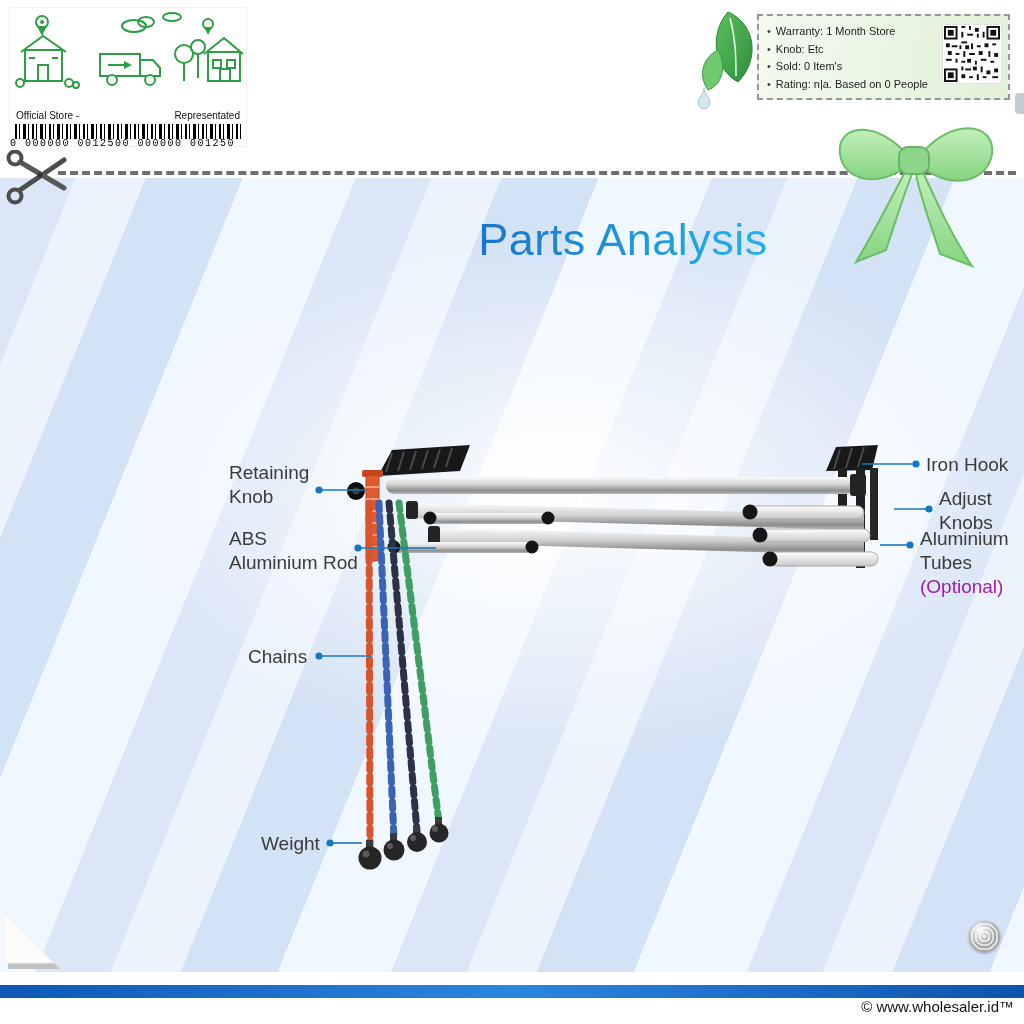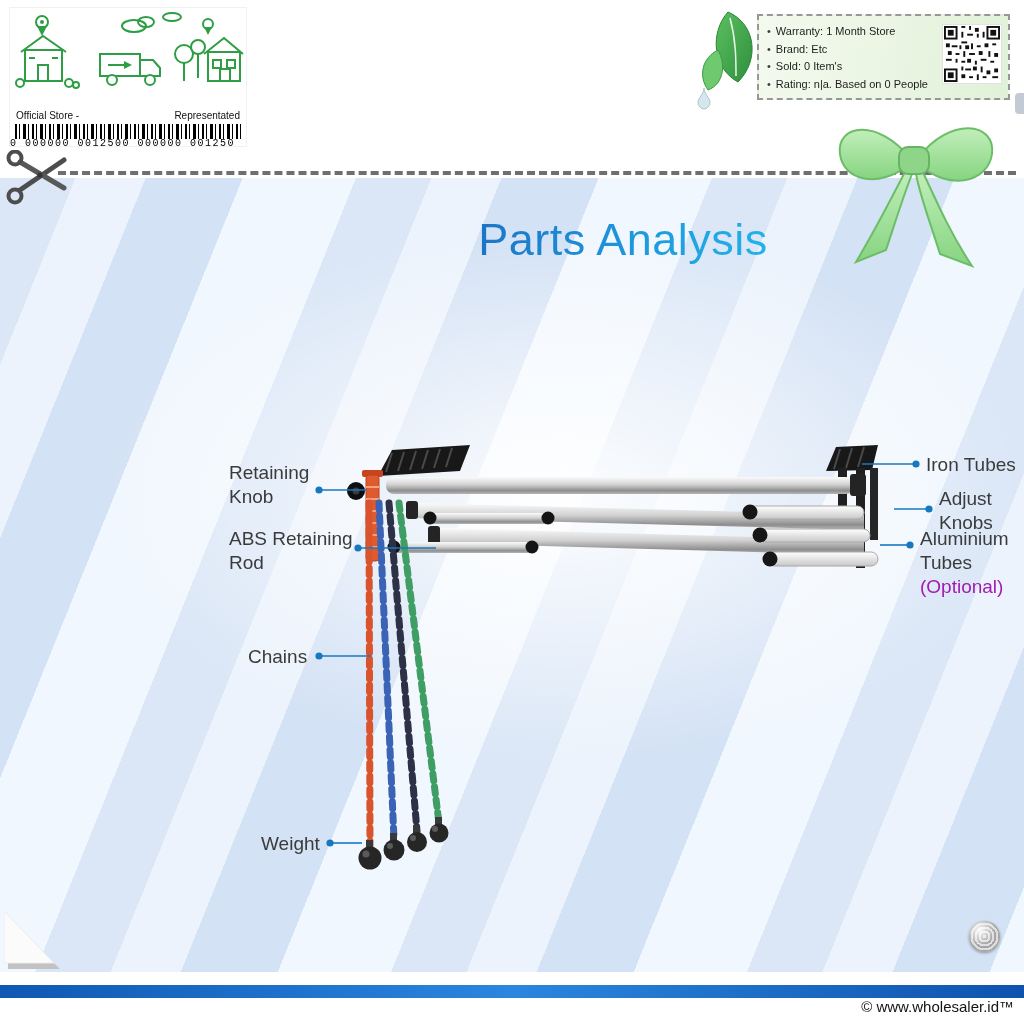--- a/index.html
+++ b/index.html
@@ -163,21 +163,21 @@
     </defs>
     <path d="M40,4 C68,16 72,52 50,74 C24,60 22,24 40,4 Z" fill="url(#leafg)" stroke="#2a8438"></path>
     <path d="M42,10 C48,32 48,52 48,68" stroke="#e8f5e9" stroke-width="1.5" fill="none"></path>
     <path d="M30,42 C14,50 10,68 20,82 C36,76 38,56 30,42 Z" fill="#6ec96f" stroke="#3b9a47"></path>
     <path d="M16,80 C16,86 10,90 10,94 a6,7 0 0 0 12,0 C22,90 16,86 16,80 Z" fill="#d3e7ed" stroke="#a9c7d1"></path>
   </svg>
 </div>
 
 <div class="info-box">
   <div class="info-line"><span class="bullet">•</span><span>Warranty: 1 Month Store</span></div>
-  <div class="info-line"><span class="bullet">•</span><span>Brand: Etc</span></div>
+  <div class="info-line"><span class="bullet">•</span><span>Knob: Etc</span></div>
   <div class="info-line"><span class="bullet">•</span><span>Sold: 0 Item's</span></div>
   <div class="info-line"><span class="bullet">•</span><span>Rating: n|a. Based on 0 People</span></div>
   <div class="qr">
     <svg viewBox="0 0 29 29" width="56" height="56" style="display:block;margin:1px">
       <g fill="#111">
         <rect x="0" y="0" width="7" height="7"></rect>
           <rect x="22" y="0" width="7" height="7"></rect>
           <rect x="0" y="22" width="7" height="7"></rect>
         <rect x="1" y="1" width="5" height="5" fill="#fff"></rect>
           <rect x="23" y="1" width="5" height="5" fill="#fff"></rect>
@@ -348,24 +348,24 @@
     <line x1="862" y1="464" x2="915" y2="464"></line>
       <circle cx="916" cy="464" r="3.6" stroke="none"></circle>
     <line x1="894" y1="509" x2="928" y2="509"></line>
       <circle cx="929" cy="509" r="3.6" stroke="none"></circle>
     <line x1="880" y1="545" x2="909" y2="545"></line>
       <circle cx="910" cy="545" r="3.6" stroke="none"></circle>
   </g>
 </svg>
 
 <div class="lbl" style="left:229px;top:461px;width:90px">Retaining Knob</div>
-<div class="lbl" style="left:229px;top:527px;width:130px">ABS Retaining Rod</div>
+<div class="lbl" style="left:229px;top:527px;width:130px">ABS Aluminium Rod</div>
 <div class="lbl" style="left:248px;top:645px">Chains</div>
 <div class="lbl" style="left:261px;top:832px">Weight</div>
-<div class="lbl" style="left:926px;top:453px;width:95px">Iron Tubes</div>
+<div class="lbl" style="left:926px;top:453px;width:95px">Iron Hook</div>
 <div class="lbl" style="left:939px;top:487px;width:58px">Adjust Knobs</div>
 <div class="lbl" style="left:920px;top:527px;width:100px">
   <span>Aluminium Tubes</span>
   <span class="optional">(Optional)</span>
 </div>
 
 <div class="corner">
   <svg viewBox="0 0 62 60" width="62" height="60">
     <polygon points="4,8 56,58 4,58" fill="#c2c2c2"></polygon>
     <polygon points="0,0 50,52 0,52" fill="#fbfbfb" stroke="#ebebeb"></polygon>

